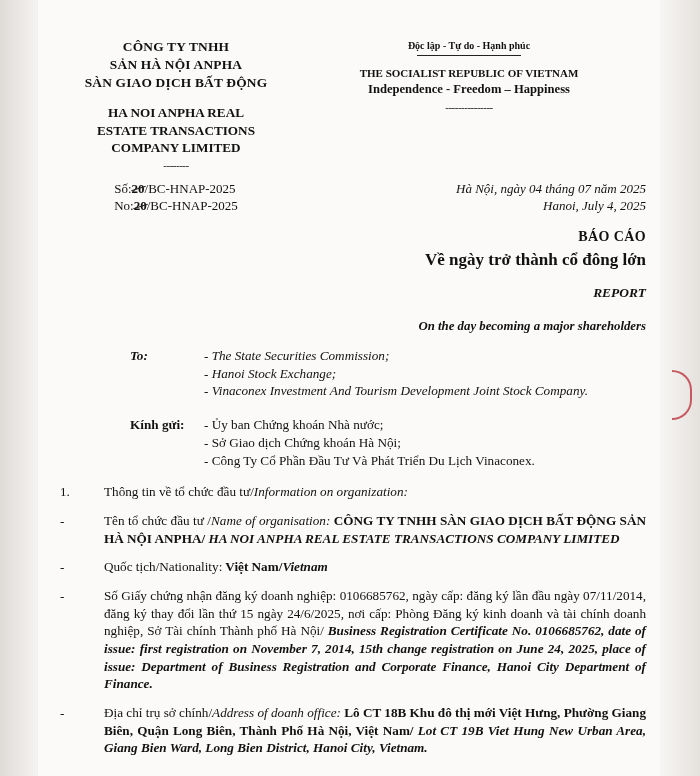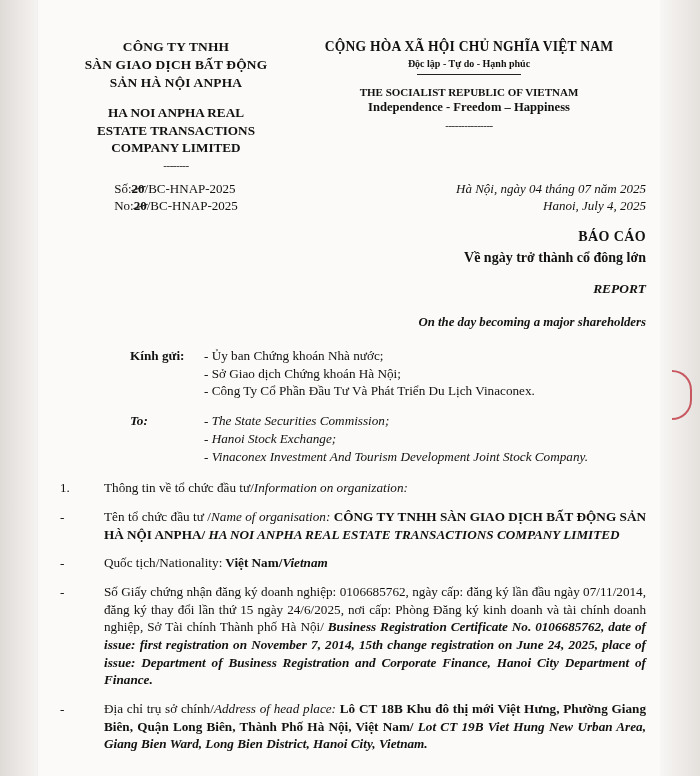--- a/index.html
+++ b/index.html
@@ -146,21 +146,21 @@
     flex: 1;
     text-align: right;
     font-size: 13px;
   }
   .numrow-right .d1 { font-style: italic; }
   .numrow-right .d2 { font-style: italic; }
 
   
   .title-block { text-align: right; margin-top: 14px; }
   .title-vn { font-weight: bold; font-size: 14px; letter-spacing: .4px; }
-  .subtitle-vn { font-weight: bold; font-size: 14px; margin-top: 2px; }
+  .subtitle-vn { font-weight: bold; font-size: 17px; margin-top: 2px; }
   .title-en { font-weight: bold; font-style: italic; font-size: 13.4px; margin-top: 12px; }
   .subtitle-en { font-weight: bold; font-style: italic; font-size: 12.8px; margin-top: 16px; }
 
   
   .recip { margin-top: 16px; padding-left: 70px; }
   .recip .row { display: flex; }
   .recip .lbl { width: 74px; font-weight: bold; flex: none; }
   .recip .lbl.en { font-weight: bold; font-style: italic; }
   .recip .items { flex: 1; }
   .recip .items div { white-space: nowrap; }
@@ -183,29 +183,28 @@
   <div class="edge-left"></div>
   <div class="paper"></div>
   <div class="edge-right"></div>
   <div class="red-mark"></div>
 
   <div class="content">
 
     <div class="hdr">
       <div class="hdr-left">
         <div class="line">CÔNG TY TNHH</div>
+        <div class="line">SẢN HÀ NỘI ANPHA</div>
         <div class="line">SÀN GIAO DỊCH BẤT ĐỘNG</div>
-        <div class="line">SẢN HÀ NỘI ANPHA</div>
         <div class="en" style="margin-top:12px;">HA NOI ANPHA REAL</div>
         <div class="en">ESTATE TRANSACTIONS</div>
         <div class="en">COMPANY LIMITED</div>
         <div class="rule-dots">--------</div>
       </div>
       <div class="hdr-right">
-        <div class="line1">CỘNG HÒA XÃ HỘI CHỦ NGHĨA VIỆT NAM</div>
         <div class="line2">Độc lập - Tự do - Hạnh phúc</div>
         <div class="rule-short"></div>
         <div class="en1" style="margin-top:10px;">THE SOCIALIST REPUBLIC OF VIETNAM</div>
         <div class="en2">Independence - Freedom – Happiness</div>
         <div class="dash-small">---------------</div>
       </div>
     </div>
 
     <div class="numrow">
       <div class="numrow-left">
@@ -224,42 +223,42 @@
       </div>
     </div>
 
     <div class="title-block">
       <div class="title-vn">BÁO CÁO</div>
       <div class="subtitle-vn">Về ngày trở thành cổ đông lớn</div>
       <div class="title-en">REPORT</div>
       <div class="subtitle-en">On the day becoming a major shareholders</div>
     </div>
 
+    <div class="recip recip-en">
+      <div class="row">
+        <div class="lbl en">To:</div>
+        <div class="items">
+          <div>- The State Securities Commission;</div>
+          <div>- Hanoi Stock Exchange;</div>
+          <div>- Vinaconex Investment And Tourism Development Joint Stock Company.</div>
+        </div>
+      </div>
+    </div>
+
     <div class="recip">
       <div class="row">
         <div class="lbl">Kính gửi:</div>
         <div class="items">
           <div>- Ủy ban Chứng khoán Nhà nước;</div>
           <div>- Sở Giao dịch Chứng khoán Hà Nội;</div>
           <div>- Công Ty Cổ Phần Đầu Tư Và Phát Triển Du Lịch Vinaconex.</div>
         </div>
       </div>
     </div>
 
-    <div class="recip recip-en">
-      <div class="row">
-        <div class="lbl en">To:</div>
-        <div class="items">
-          <div>- The State Securities Commission;</div>
-          <div>- Hanoi Stock Exchange;</div>
-          <div>- Vinaconex Investment And Tourism Development Joint Stock Company.</div>
-        </div>
-      </div>
-    </div>
-
     <div class="sect">
       <div class="num">1.</div>
       <div class="txt">
         <span>Thông tin về tổ chức đầu tư/</span><span class="i">Information on organization:</span>
       </div>
     </div>
 
     <div class="bullet">
       <div class="dash">-</div>
       <div class="txt">
@@ -277,18 +276,18 @@
     <div class="bullet">
       <div class="dash">-</div>
       <div class="txt">
         <span>Số Giấy chứng nhận đăng ký doanh nghiệp:</span><span> 0106685762, ngày cấp: đăng ký lần đầu ngày 07/11/2014, đăng ký thay đổi lần thứ 15 ngày 24/6/2025, nơi cấp: Phòng Đăng ký kinh doanh và tài chính doanh nghiệp, Sở Tài chính Thành phố Hà Nội/</span><span class="bi"> Business Registration Certificate No. 0106685762, date of issue: first registration on November 7, 2014, 15th change registration on June 24, 2025, place of issue: Department of Business Registration and Corporate Finance, Hanoi City Department of Finance.</span>
       </div>
     </div>
 
     <div class="bullet">
       <div class="dash">-</div>
       <div class="txt">
-        <span>Địa chỉ trụ sở chính/</span><span class="i">Address of head place:</span><span class="b"> Lô CT 18B Khu đô thị mới Việt Hưng, Phường Giang Biên, Quận Long Biên, Thành Phố Hà Nội, Việt Nam/</span><span class="bi"> Lot CT 19B Viet Hung New Urban Area, Giang Bien Ward, Long Bien District, Hanoi City, Vietnam.</span>
+        <span>Địa chỉ trụ sở chính/</span><span class="i">Address of doanh office:</span><span class="b"> Lô CT 18B Khu đô thị mới Việt Hưng, Phường Giang Biên, Quận Long Biên, Thành Phố Hà Nội, Việt Nam/</span><span class="bi"> Lot CT 19B Viet Hung New Urban Area, Giang Bien Ward, Long Bien District, Hanoi City, Vietnam.</span>
       </div>
     </div>
 
   </div>
 </div>
 
 </body></html>

